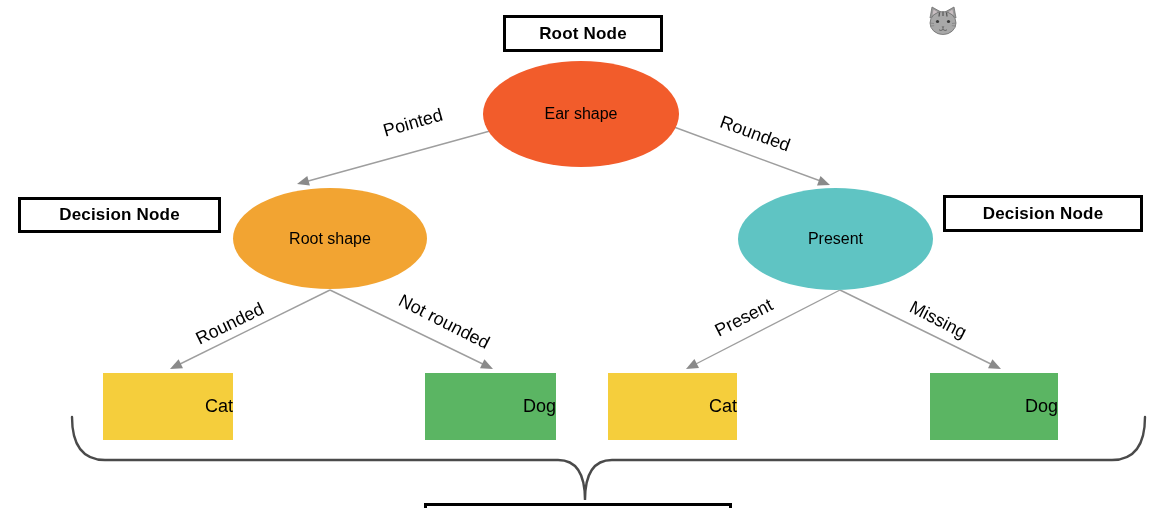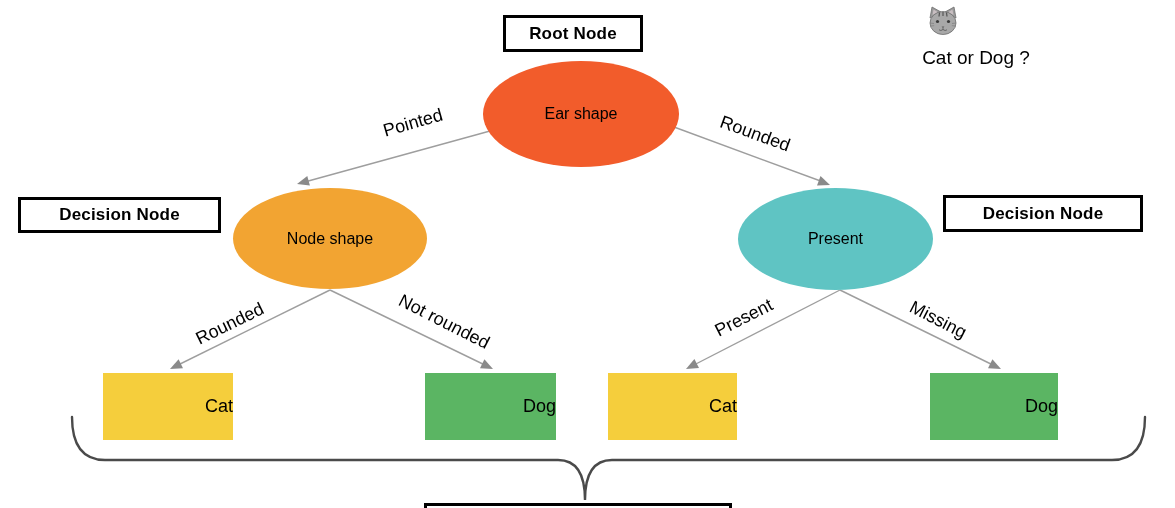--- a/index.html
+++ b/index.html
@@ -92,35 +92,35 @@
 
     <line x1="840" y1="290" x2="690" y2="367" stroke-width="1.4" stroke="#9E9E9E"></line>
     <polygon points="686,369 694.4,359 699,368" fill="#8A8A8A"></polygon>
 
     <line x1="840" y1="290" x2="997" y2="367" stroke-width="1.4" stroke="#9E9E9E"></line>
     <polygon points="1001,369 988,368.2 992.4,359.2" fill="#8A8A8A"></polygon>
 
     <path d="M 72 417 Q 72 460 105 460 L 558 460 Q 585 460 585 500 Q 585 460 612 460 L 1112 460 Q 1145 460 1145 417" fill="none" stroke-width="2.4" stroke-linecap="round" stroke="#4A4A4A"></path>
   </svg>
 
-  <div class="label-box" style="left:503px; top:15px; width:140px; height:37px;align-items:center;">
+  <div class="label-box" style="left:503px; top:15px; width:160px; height:37px;align-items:center;">
     <span>Root Node</span>
   </div>
   <div class="label-box" style="left:18px; top:197px; width:203px; height:36px;">
     <span>Decision Node</span>
   </div>
   <div class="label-box" style="left:943px; top:195px; width:200px; height:37px;">
     <span>Decision Node</span>
   </div>
 
   <div class="ellipse-node" style="left: 483px; top: 61px; width: 196px; height: 106px; background-color: rgb(242, 92, 43);">
     <span>Ear shape</span>
   </div>
   <div class="ellipse-node" style="left: 233px; top: 188px; width: 194px; height: 101px; background-color: rgb(242, 164, 50);">
-    <span>Node shape</span>
+    <span>Root shape</span>
   </div>
   <div class="ellipse-node" style="left: 738px; top: 188px; width: 195px; height: 102px; background-color: rgb(95, 196, 195);">
     <span>Present</span>
   </div>
 
   <div class="leaf-node" style="left: 103px; top: 373px; background-color: rgb(245, 206, 60);">
     <span>Cat</span>
   </div>
   <div class="leaf-node" style="left: 425px; top: 373px; width: 131px; background-color: rgb(91, 181, 99);">
     <span>Dog</span>
@@ -151,17 +151,16 @@
     <circle cx="10.5" cy="16.5" r="1.6" fill="#3a3a3a"></circle>
     <circle cx="21.5" cy="16.5" r="1.6" fill="#3a3a3a"></circle>
     <path d="M 14.6 21.5 L 17.4 21.5 L 16 23.2 Z" fill="#5c5c5c"></path>
     <path d="M 16 23.2 L 16 24.5 M 16 24.5 Q 13.8 26.4 12 24.8 M 16 24.5 Q 18.2 26.4 20 24.8" fill="none" stroke="#5c5c5c" stroke-width="0.9"></path>
     <line x1="3" y1="18" x2="7" y2="18.5" stroke="#7d7d7d" stroke-width="0.7"></line>
     <line x1="3.2" y1="21" x2="7.2" y2="20.7" stroke="#7d7d7d" stroke-width="0.7"></line>
     <line x1="29" y1="18" x2="25" y2="18.5" stroke="#7d7d7d" stroke-width="0.7"></line>
     <line x1="28.8" y1="21" x2="24.8" y2="20.7" stroke="#7d7d7d" stroke-width="0.7"></line>
   </svg>
 
-  <div class="question-label">Cat or Dog ?</div>
 
   <div class="cutoff-box"></div>
 
 </div>
 
 </body></html>

